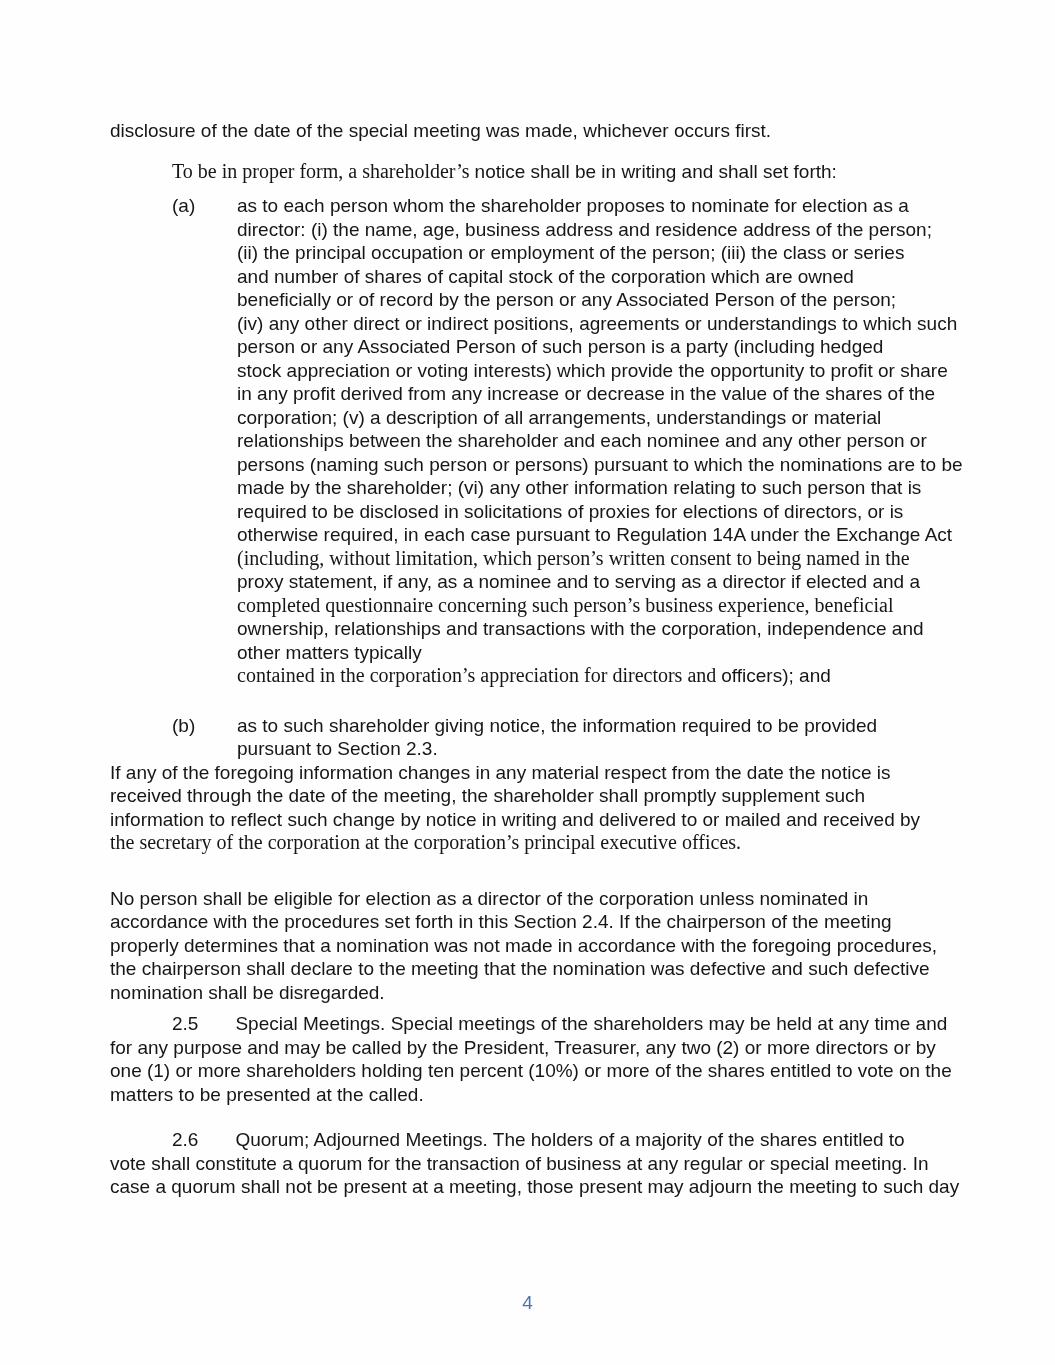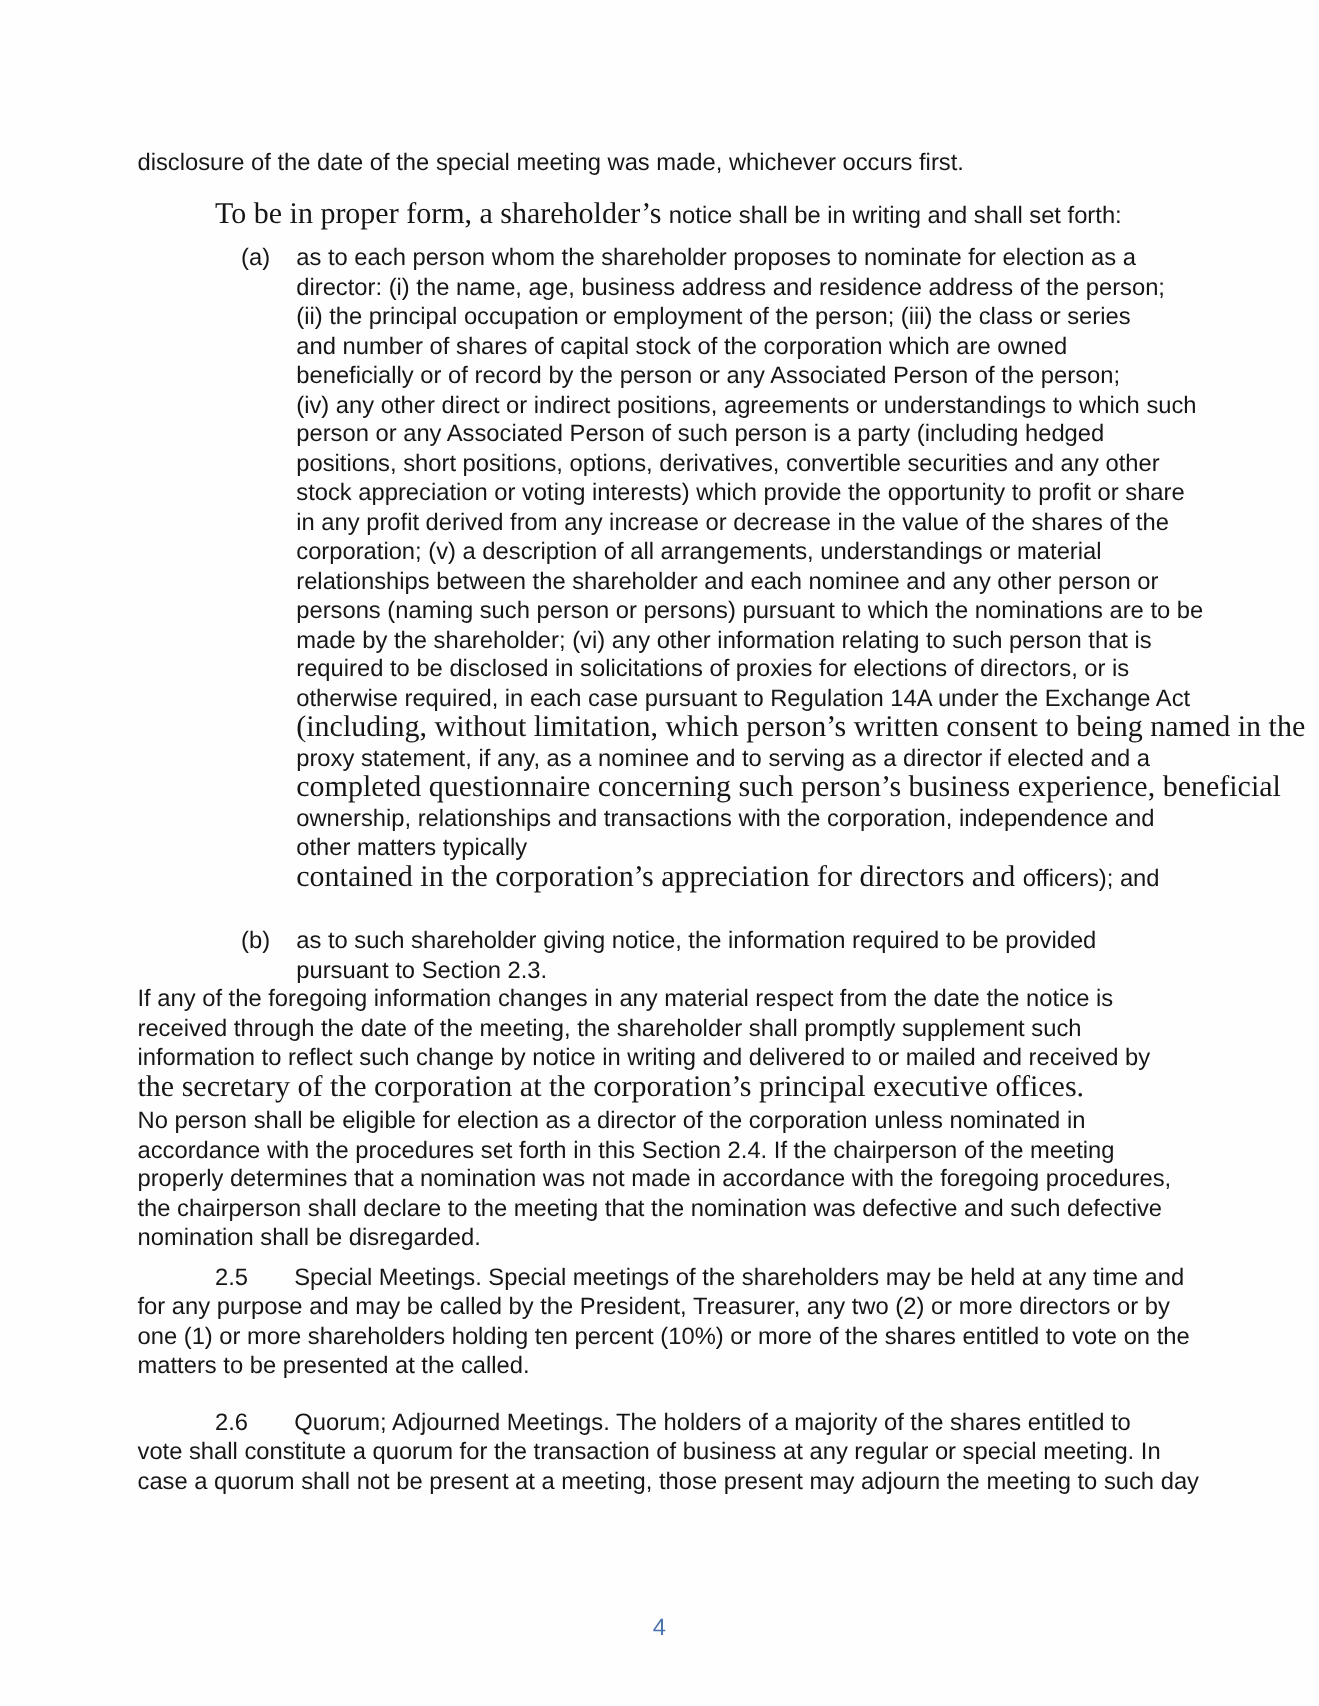--- a/index.html
+++ b/index.html
@@ -22,45 +22,44 @@
     position: absolute;
     top: 119px;
     left: 110px;
     right: 100px;
   }
   .block { margin-top: 0; }
   .block:nth-child(2) { margin-top: 17px; }
   .block:nth-child(3) { margin-top: 11px; }
   .block:nth-child(4) { margin-top: 26px; }
   .block:nth-child(5) { }
-  .block:nth-child(6) { margin-top: 2px; }
+  .block:nth-child(6) { margin-top: 32px; }
   .block:nth-child(7) { margin-top: 8px; }
   .block:nth-child(8) { margin-top: 22px; }
   .block.list {
     display: flex;
     padding-left: 62px;
   }
   .block.list .marker {
     flex: 0 0 65px;
     width: 65px;
   }
   .line {
     white-space: nowrap;
   }
   .line.first-indent {
     padding-left: 62px;
   }
   .sans {
     font-family: "Liberation Sans", sans-serif;
     font-size: 19px;
-    text-align: center;
   }
   .serif {
     font-family: "Liberation Serif", serif;
-    font-size: 24px;
+    font-size: 20px;
   }
   .tab {
     display: inline-block;
     width: 37px;
   }
   .page-number {
     position: absolute;
     top: 1291px;
     left: 0;
     right: 0;
@@ -87,21 +86,20 @@
       <div class="block list">
         <span class="marker sans">(a)</span>
         <div class="lines">
           <div class="line"><span class="sans">as to each person whom the shareholder proposes to nominate for election as a</span></div>
           <div class="line"><span class="sans">director: (i) the name, age, business address and residence address of the person;</span></div>
           <div class="line"><span class="sans">(ii) the principal occupation or employment of the person; (iii) the class or series</span></div>
           <div class="line"><span class="sans">and number of shares of capital stock of the corporation which are owned</span></div>
           <div class="line"><span class="sans">beneficially or of record by the person or any Associated Person of the person;</span></div>
           <div class="line"><span class="sans">(iv) any other direct or indirect positions, agreements or understandings to which such</span></div>
           <div class="line"><span class="sans">person or any Associated Person of such person is a party (including hedged</span></div>
-          <div class="line"><span class="sans">positions, short positions, options, derivatives, convertible securities and any other</span></div>
           <div class="line"><span class="sans">stock appreciation or voting interests) which provide the opportunity to profit or share</span></div>
           <div class="line"><span class="sans">in any profit derived from any increase or decrease in the value of the shares of the</span></div>
           <div class="line"><span class="sans">corporation; (v) a description of all arrangements, understandings or material</span></div>
           <div class="line"><span class="sans">relationships between the shareholder and each nominee and any other person or</span></div>
           <div class="line"><span class="sans">persons (naming such person or persons) pursuant to which the nominations are to be</span></div>
           <div class="line"><span class="sans">made by the shareholder; (vi) any other information relating to such person that is</span></div>
           <div class="line"><span class="sans">required to be disclosed in solicitations of proxies for elections of directors, or is</span></div>
           <div class="line"><span class="sans">otherwise required, in each case pursuant to Regulation 14A under the Exchange Act</span></div>
           <div class="line"><span class="serif">(including, without limitation, which person’s written consent to being named in the</span></div>
           <div class="line"><span class="sans">proxy statement, if any, as a nominee and to serving as a director if elected and a</span></div>

